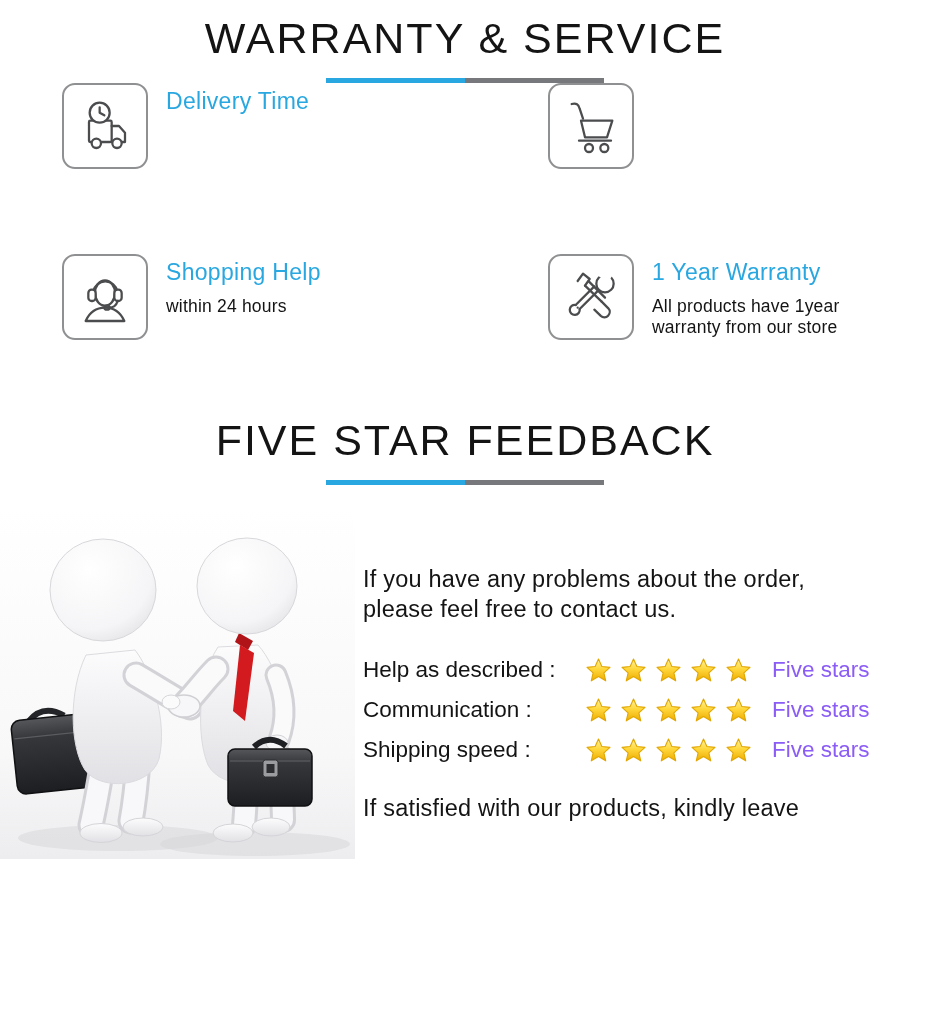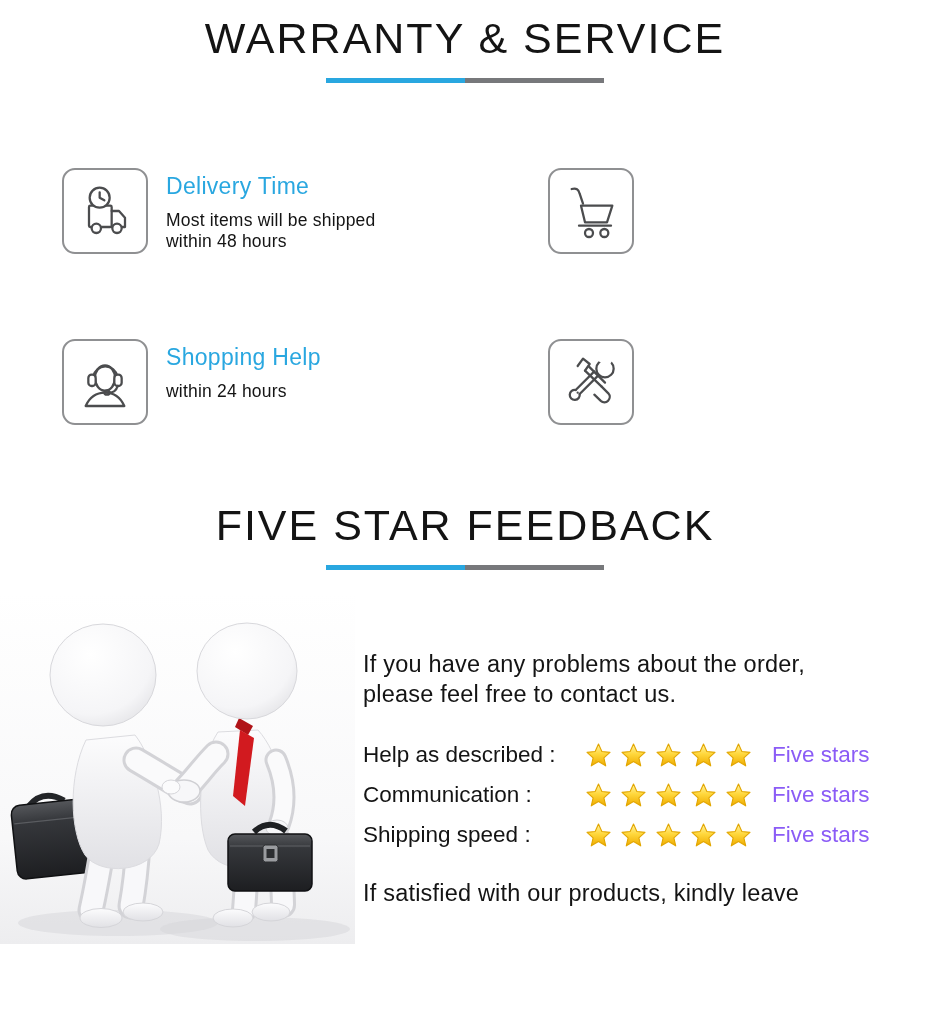--- a/index.html
+++ b/index.html
@@ -12,21 +12,21 @@
   .section-title{
     font-size:43px; line-height:50px; font-weight:400; letter-spacing:2px;
     text-align:center; color:#141414; padding-top:13px; white-space:nowrap;
   }
   .title-rule{ width:278px; height:5px; display:flex; margin:15px auto 0; }
   .title-rule .half-blue{ flex:1; background:#29a7e0; }
   .title-rule .half-gray{ flex:1; background:#77787b; }
 
   
   .features{
-    margin-top:85px; padding-left:62px;
+    padding-left:62px;
     display:grid; grid-template-columns:486px 1fr; row-gap:85px;
   }
   .feature{ display:flex; align-items:flex-start; }
   .icon-box{
     width:86px; height:86px; flex:none;
     border:2px solid #8f9092; border-radius:13px;
     display:flex; align-items:center; justify-content:center; background:#fff;
   }
   .icon-box svg{ width:64px; height:64px; }
   .feature-text{ margin-left:18px; padding-top:5px; }
@@ -99,24 +99,20 @@
           <circle cx="40" cy="28" r="15" fill="#ffffff"></circle>
           <path d="M40 20 v8 l7 4"></path>
           <path d="M58 48 h11 l9 10 v14 h-20"></path>
           <circle cx="35" cy="74" r="7" fill="#ffffff"></circle>
           <circle cx="66" cy="74" r="7" fill="#ffffff"></circle>
         </g>
       </svg>
     </div>
     <div class="feature-text">
       <div class="feature-title">Delivery Time</div>
-      <div class="feature-desc">
-        <span>Most items will be shipped</span>
-        <span>within 48 hours</span>
-      </div>
     </div>
   </div>
 
   <div class="feature">
     <div class="icon-box">
       <svg viewBox="0 0 96 96">
         <g fill="none" stroke="#4b4c4e" stroke-width="3.4" stroke-linecap="round" stroke-linejoin="round">
           <path d="M19 15 q10 -3 12 7 l5 15"></path>
           <path d="M33 40 h47 l-8 25 h-33 z"></path>
           <path d="M30 70 h48"></path>
@@ -160,20 +156,27 @@
           <path d="M53 32 L25 60"></path>
           <path d="M25 60 a7.5 7.5 0 1 0 6 6"></path>
           <circle cx="28" cy="64" r="1.7" fill="#4b4c4e" stroke="none"></circle>
 
           <path d="M28 24 L36 13 L46 21 L39 31"></path>
           <path d="M39 31 L64 55"></path>
           <path d="M45 25 L69 49"></path>
           <path d="M64 55 L74 65 A8 8 0 0 1 62.7 76.3 L53 67"></path>
         </g>
       </svg>
+    </div>
+    <div class="feature-text">
+      <div class="feature-title">1 Year Warranty</div>
+      <div class="feature-desc">
+        <span>All products have 1year</span>
+        <span>warranty from our store</span>
+      </div>
     </div>
   </div>
 
 </div>
 
 <h1 class="section-title feedback-heading">FIVE STAR FEEDBACK</h1>
 <div class="title-rule">
   <span class="half-blue"></span>
   <span class="half-gray"></span>
 </div>

